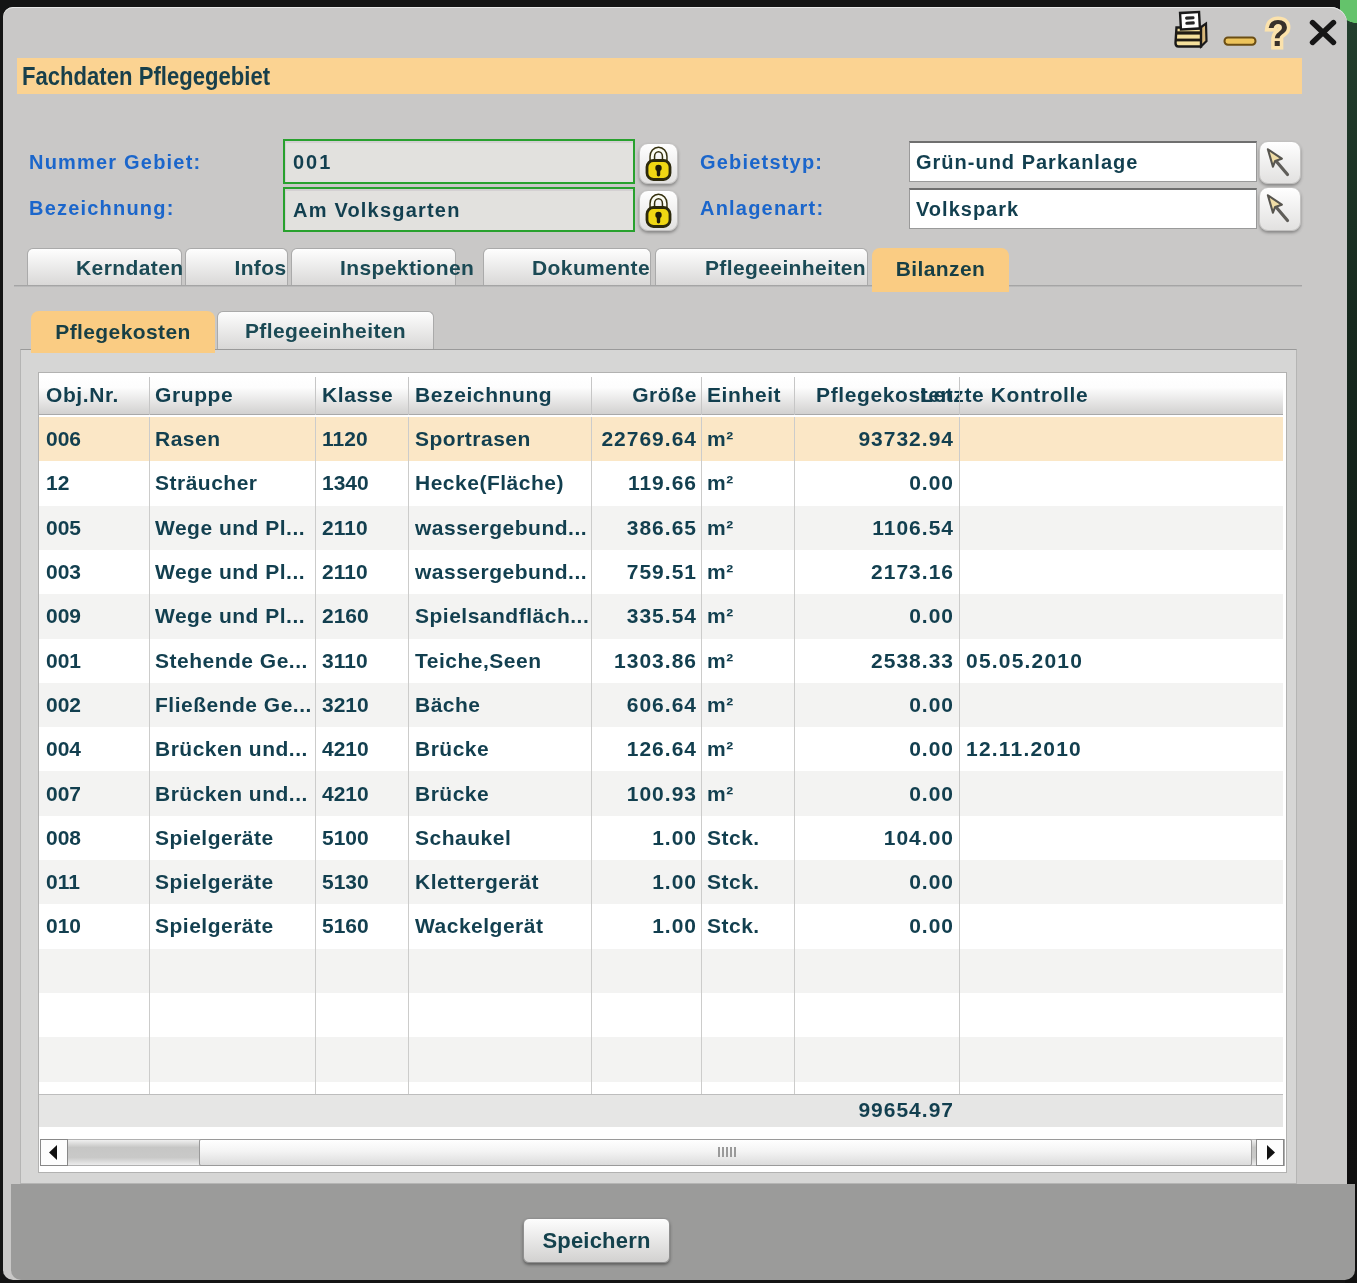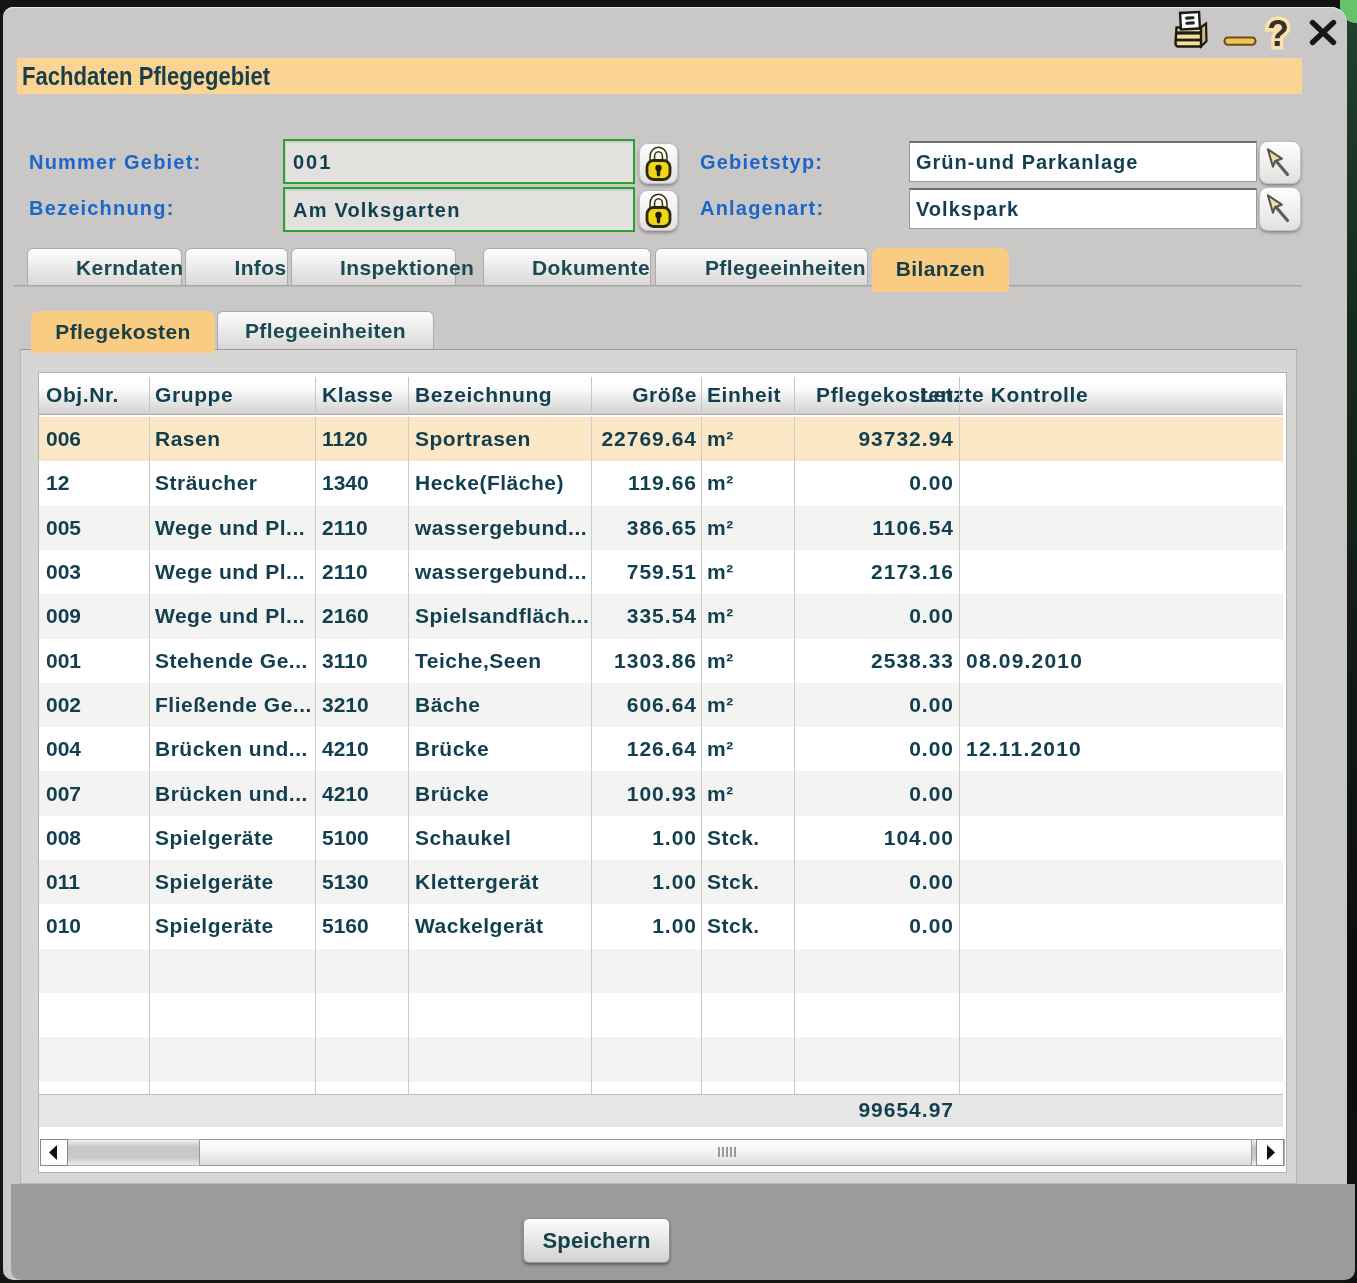--- a/index.html
+++ b/index.html
@@ -227,21 +227,21 @@
       <span class="c7">0.00</span>
     </div>
   <div class="tr" style="top:221.5px;">
       <span class="c1" style="letter-spacing:0px;">001</span>
       <span class="c2">Stehende Ge...</span>
       <span class="c3" style="letter-spacing:0px;">3110</span>
       <span class="c4">Teiche,Seen</span>
       <span class="c5">1303.86</span>
       <span class="c6">m²</span>
       <span class="c7">2538.33</span>
-      <span class="c8" style="letter-spacing:1.2px;">08.09.2010</span>
+      <span class="c8" style="letter-spacing:1.2px;">05.05.2010</span>
     </div>
   <div class="tr" style="top:265.8px;">
       <span class="c1" style="letter-spacing:0px;">002</span>
       <span class="c2">Fließende Ge...</span>
       <span class="c3" style="letter-spacing:0px;">3210</span>
       <span class="c4">Bäche</span>
       <span class="c5">606.64</span>
       <span class="c6">m²</span>
       <span class="c7">0.00</span>
     </div>

